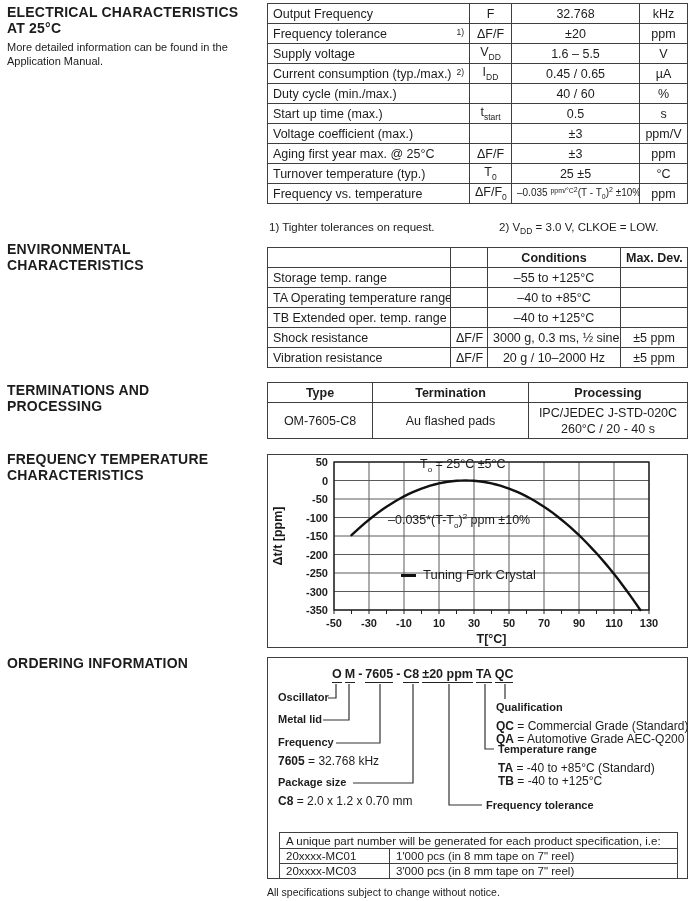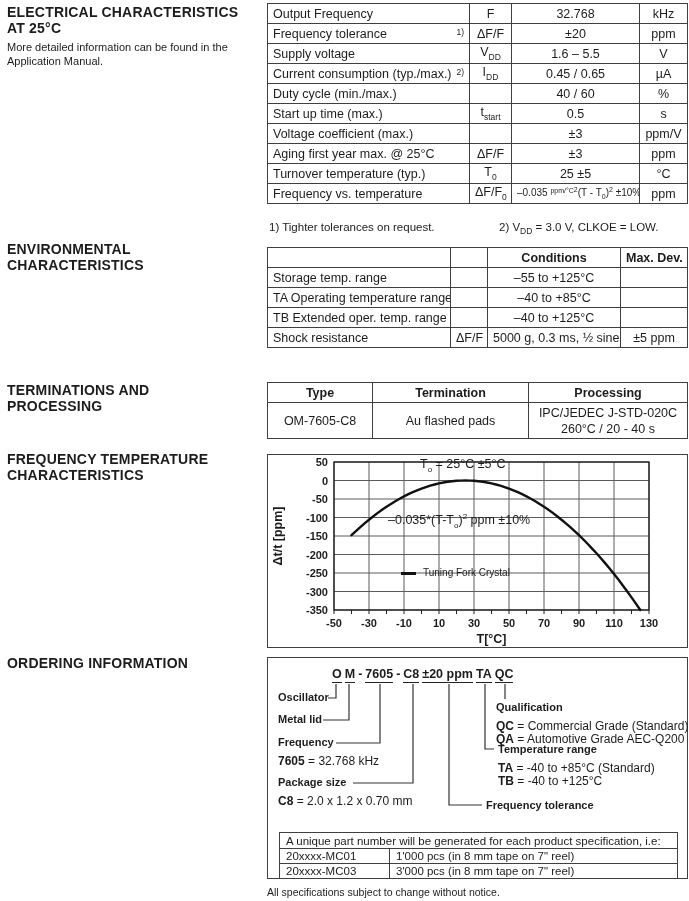--- a/index.html
+++ b/index.html
@@ -25,21 +25,21 @@
   .formula { font-size:10px; letter-spacing:0; }
   .formula .funit { font-size:7px; vertical-align:3px; }
   .formula sup, .formula sub { font-size:7px; }
   .footnotes { font-size:11.5px; width:420px; }
   
   #chart-box { width:421px; height:194px; border:1px solid #3f3f3f; background:#fff; }
   #ft-plot text.tick { font-family:"Liberation Sans","DejaVu Sans",sans-serif; font-size:11px; font-weight:bold; fill:#1c1c1c; }
   #ft-plot text.axlabel { font-family:"Liberation Sans","DejaVu Sans",sans-serif; font-size:12.5px; font-weight:bold; fill:#1c1c1c; }
   .chart-note { position:absolute; font-size:12.5px; color:#1c1c1c; white-space:nowrap; }
   .chart-note sub, .chart-note sup { font-size:8px; }
-  .chart-legend { position:absolute; font-size:10px; color:#1c1c1c; white-space:nowrap; }
+  .chart-legend { position:absolute; font-size:13px; color:#1c1c1c; white-space:nowrap; }
   .legend-dash { display:inline-block; width:15px; height:3px; background:#111; vertical-align:middle; margin-right:7px; }
   
   #ordering-box { width:421px; height:222px; border:1px solid #3f3f3f; background:#fff; }
   .code-line { position:absolute; left:64px; top:6px; white-space:nowrap; }
   .seg { display:inline-block; font-weight:bold; font-size:12.5px; margin-right:3px; padding-bottom:1px; }
   .seg.u { border-bottom:1.5px solid #222; }
   .ord-label { position:absolute; font-size:11px; font-weight:bold; white-space:nowrap; }
   .ord-value { position:absolute; font-size:12px; white-space:nowrap; }
   .ord-value b { font-weight:bold; }
   #ord-table { position:absolute; left:11px; top:174px; width:398px; }
@@ -180,21 +180,27 @@
           </tr>
           <tr>
             <td class="c-left">TB Extended oper. temp. range</td>
             <td class="c-center"></td>
             <td class="c-center">–40 to +125°C</td>
             <td class="c-center"></td>
           </tr>
           <tr>
             <td class="c-left">Shock resistance</td>
             <td class="c-center">ΔF/F</td>
-            <td class="c-center">5000 g, 0.3 ms, ½ sine</td>
+            <td class="c-center">3000 g, 0.3 ms, ½ sine</td>
+            <td class="c-center">±5 ppm</td>
+          </tr>
+          <tr>
+            <td class="c-left">Vibration resistance</td>
+            <td class="c-center">ΔF/F</td>
+            <td class="c-center">20 g / 10–2000 Hz</td>
             <td class="c-center">±5 ppm</td>
           </tr>
         </tbody>
     </table>
 
     <table class="abs" style="left:0; top:382px; width:420px;">
       <colgroup>
           <col style="width:105px">
           <col style="width:156px">
           <col style="width:159px">

